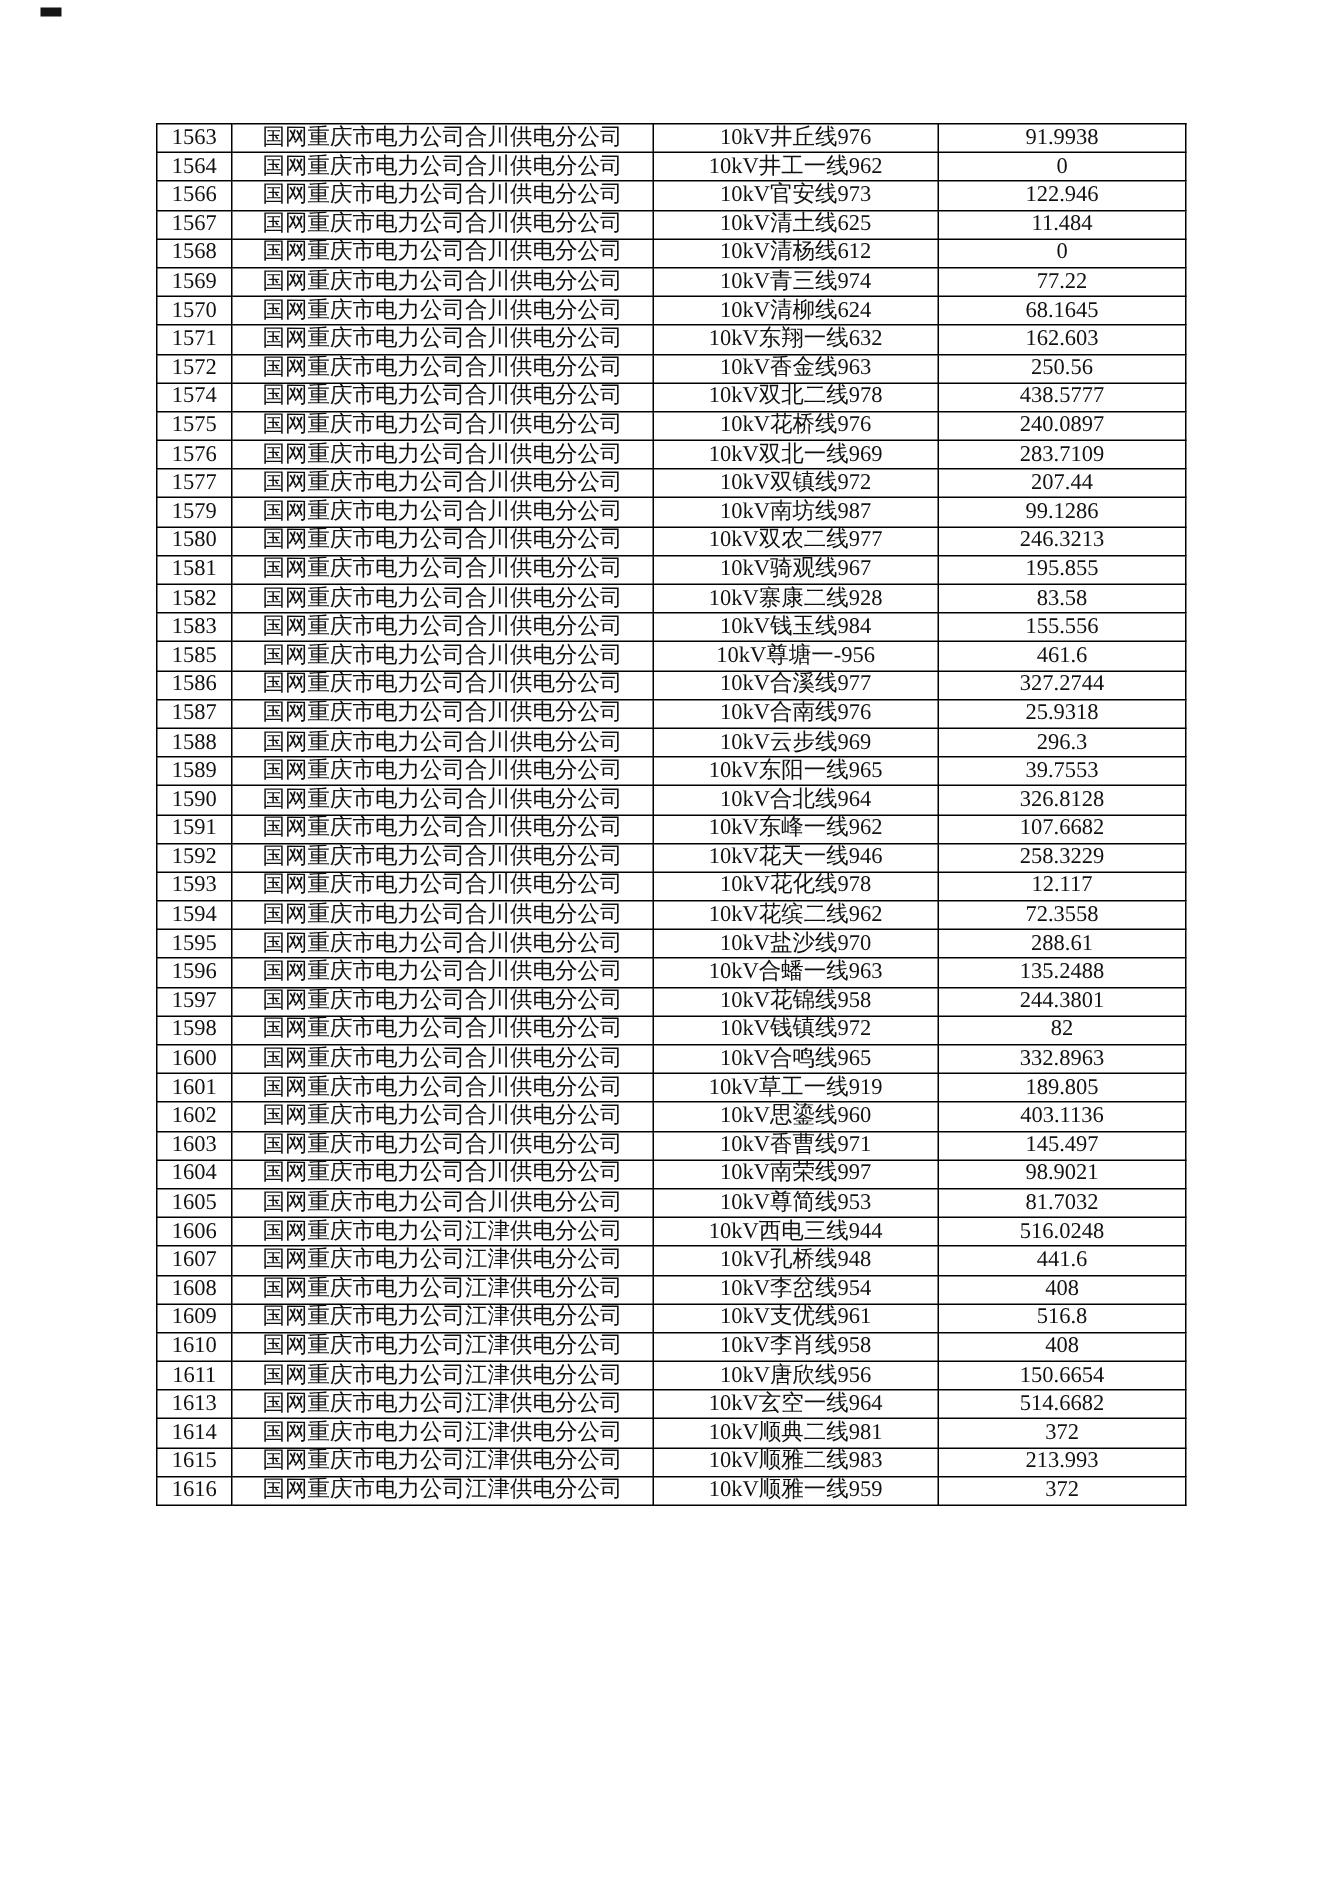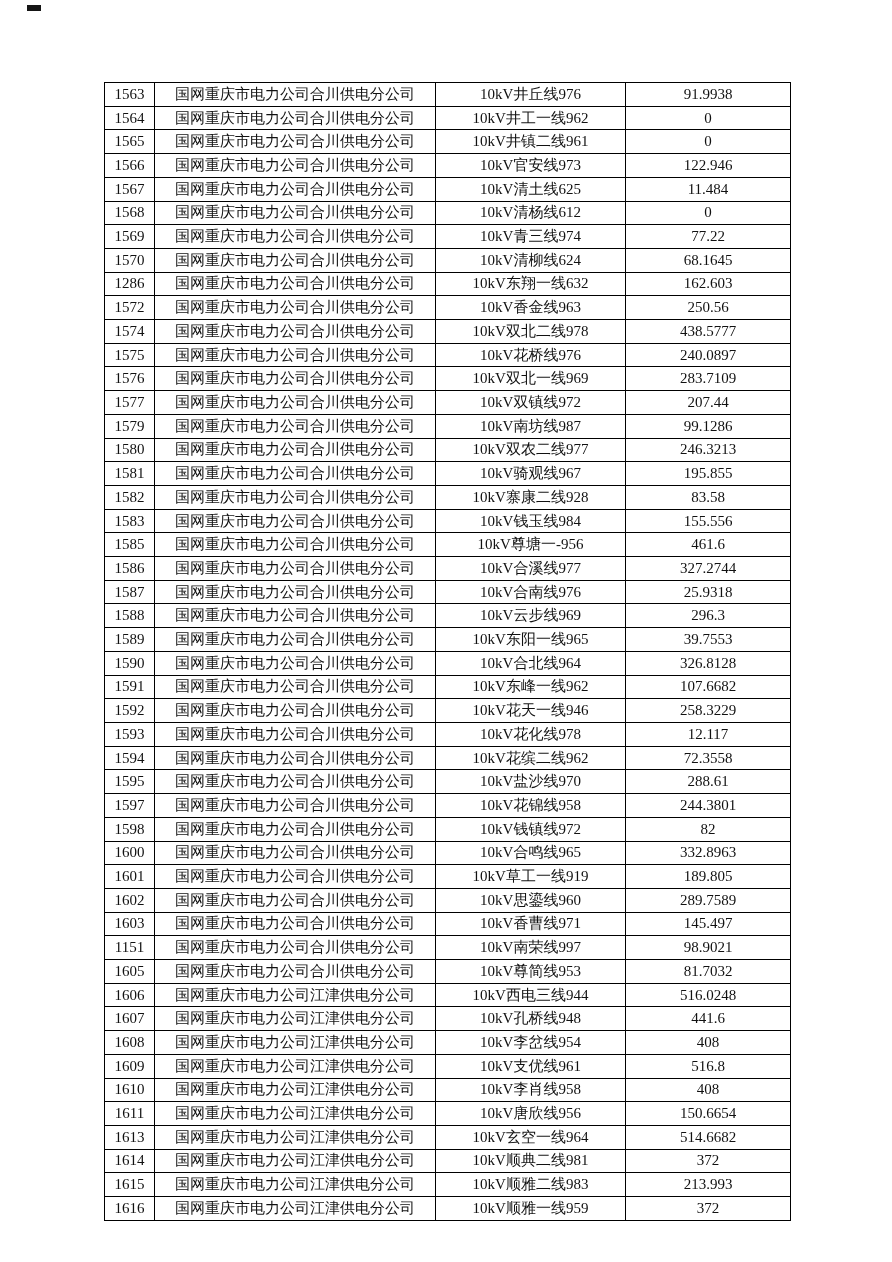--- a/index.html
+++ b/index.html
@@ -20,21 +20,21 @@
     top: 5px;
     width: 14px;
     height: 6px;
     background: #151515;
   }
   .data-table {
     position: absolute;
     left: 104px;
     top: 82px;
     width: 686px;
-    height: 1139px;
+    height: 922px;
     border-collapse: collapse;
     table-layout: fixed;
   }
   .data-table td {
     border: 1px solid #000;
     text-align: center;
     vertical-align: middle;
     font-size: 15px;
     color: #111;
     padding: 0;
@@ -62,26 +62,20 @@
           <td>10kV井丘线976</td>
           <td>91.9938</td>
         </tr>
         <tr>
           <td>1564</td>
           <td>国网重庆市电力公司合川供电分公司</td>
           <td>10kV井工一线962</td>
           <td>0</td>
         </tr>
         <tr>
-          <td>1565</td>
-          <td>国网重庆市电力公司合川供电分公司</td>
-          <td>10kV井镇二线961</td>
-          <td>0</td>
-        </tr>
-        <tr>
           <td>1566</td>
           <td>国网重庆市电力公司合川供电分公司</td>
           <td>10kV官安线973</td>
           <td>122.946</td>
         </tr>
         <tr>
           <td>1567</td>
           <td>国网重庆市电力公司合川供电分公司</td>
           <td>10kV清土线625</td>
           <td>11.484</td>
@@ -98,21 +92,21 @@
           <td>10kV青三线974</td>
           <td>77.22</td>
         </tr>
         <tr>
           <td>1570</td>
           <td>国网重庆市电力公司合川供电分公司</td>
           <td>10kV清柳线624</td>
           <td>68.1645</td>
         </tr>
         <tr>
-          <td>1286</td>
+          <td>1571</td>
           <td>国网重庆市电力公司合川供电分公司</td>
           <td>10kV东翔一线632</td>
           <td>162.603</td>
         </tr>
         <tr>
           <td>1572</td>
           <td>国网重庆市电力公司合川供电分公司</td>
           <td>10kV香金线963</td>
           <td>250.56</td>
         </tr>
@@ -230,20 +224,26 @@
           <td>10kV花缤二线962</td>
           <td>72.3558</td>
         </tr>
         <tr>
           <td>1595</td>
           <td>国网重庆市电力公司合川供电分公司</td>
           <td>10kV盐沙线970</td>
           <td>288.61</td>
         </tr>
         <tr>
+          <td>1596</td>
+          <td>国网重庆市电力公司合川供电分公司</td>
+          <td>10kV合蟠一线963</td>
+          <td>135.2488</td>
+        </tr>
+        <tr>
           <td>1597</td>
           <td>国网重庆市电力公司合川供电分公司</td>
           <td>10kV花锦线958</td>
           <td>244.3801</td>
         </tr>
         <tr>
           <td>1598</td>
           <td>国网重庆市电力公司合川供电分公司</td>
           <td>10kV钱镇线972</td>
           <td>82</td>
@@ -257,30 +257,30 @@
         <tr>
           <td>1601</td>
           <td>国网重庆市电力公司合川供电分公司</td>
           <td>10kV草工一线919</td>
           <td>189.805</td>
         </tr>
         <tr>
           <td>1602</td>
           <td>国网重庆市电力公司合川供电分公司</td>
           <td>10kV思鎏线960</td>
-          <td>289.7589</td>
+          <td>403.1136</td>
         </tr>
         <tr>
           <td>1603</td>
           <td>国网重庆市电力公司合川供电分公司</td>
           <td>10kV香曹线971</td>
           <td>145.497</td>
         </tr>
         <tr>
-          <td>1151</td>
+          <td>1604</td>
           <td>国网重庆市电力公司合川供电分公司</td>
           <td>10kV南荣线997</td>
           <td>98.9021</td>
         </tr>
         <tr>
           <td>1605</td>
           <td>国网重庆市电力公司合川供电分公司</td>
           <td>10kV尊简线953</td>
           <td>81.7032</td>
         </tr>

